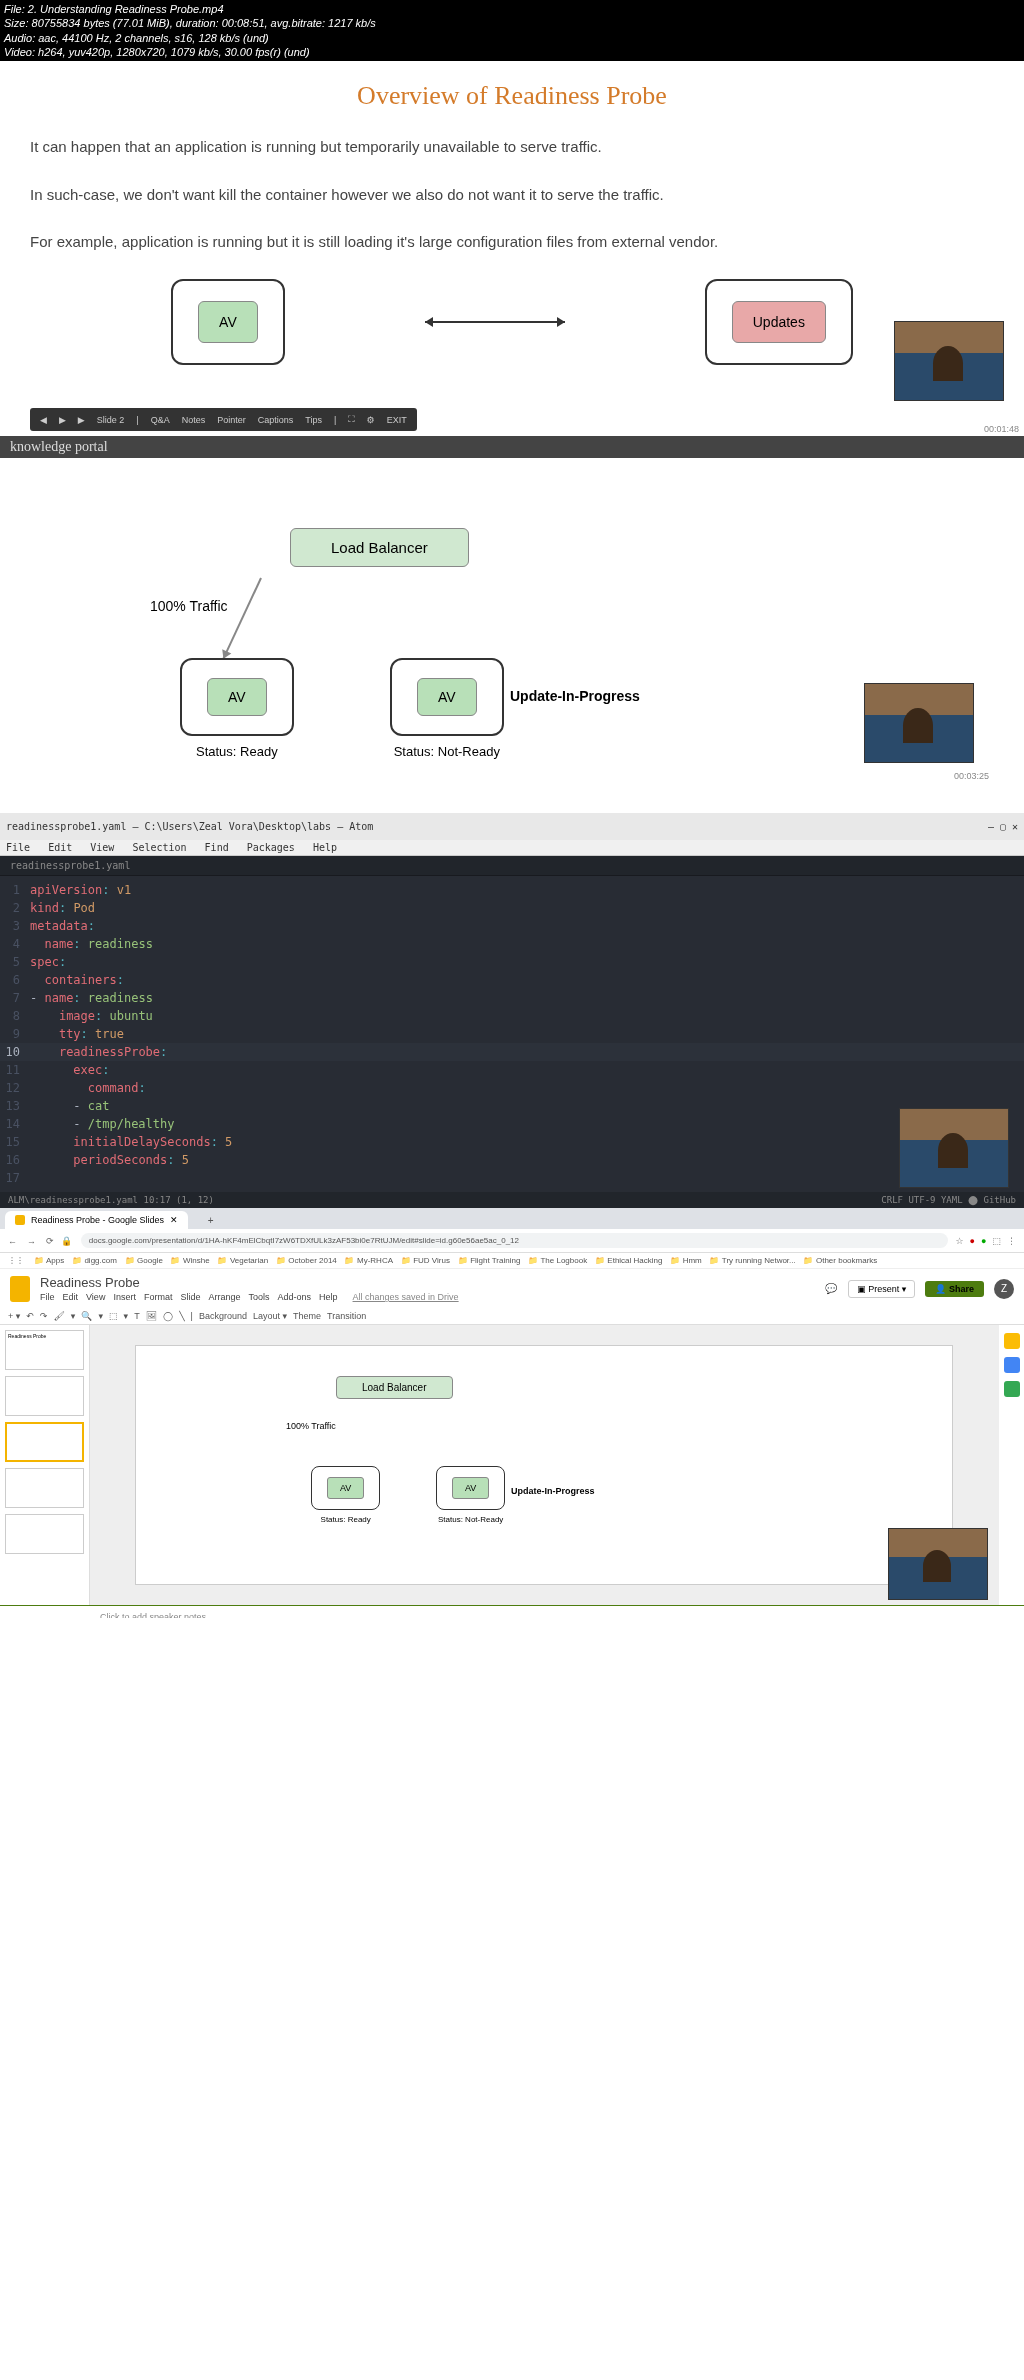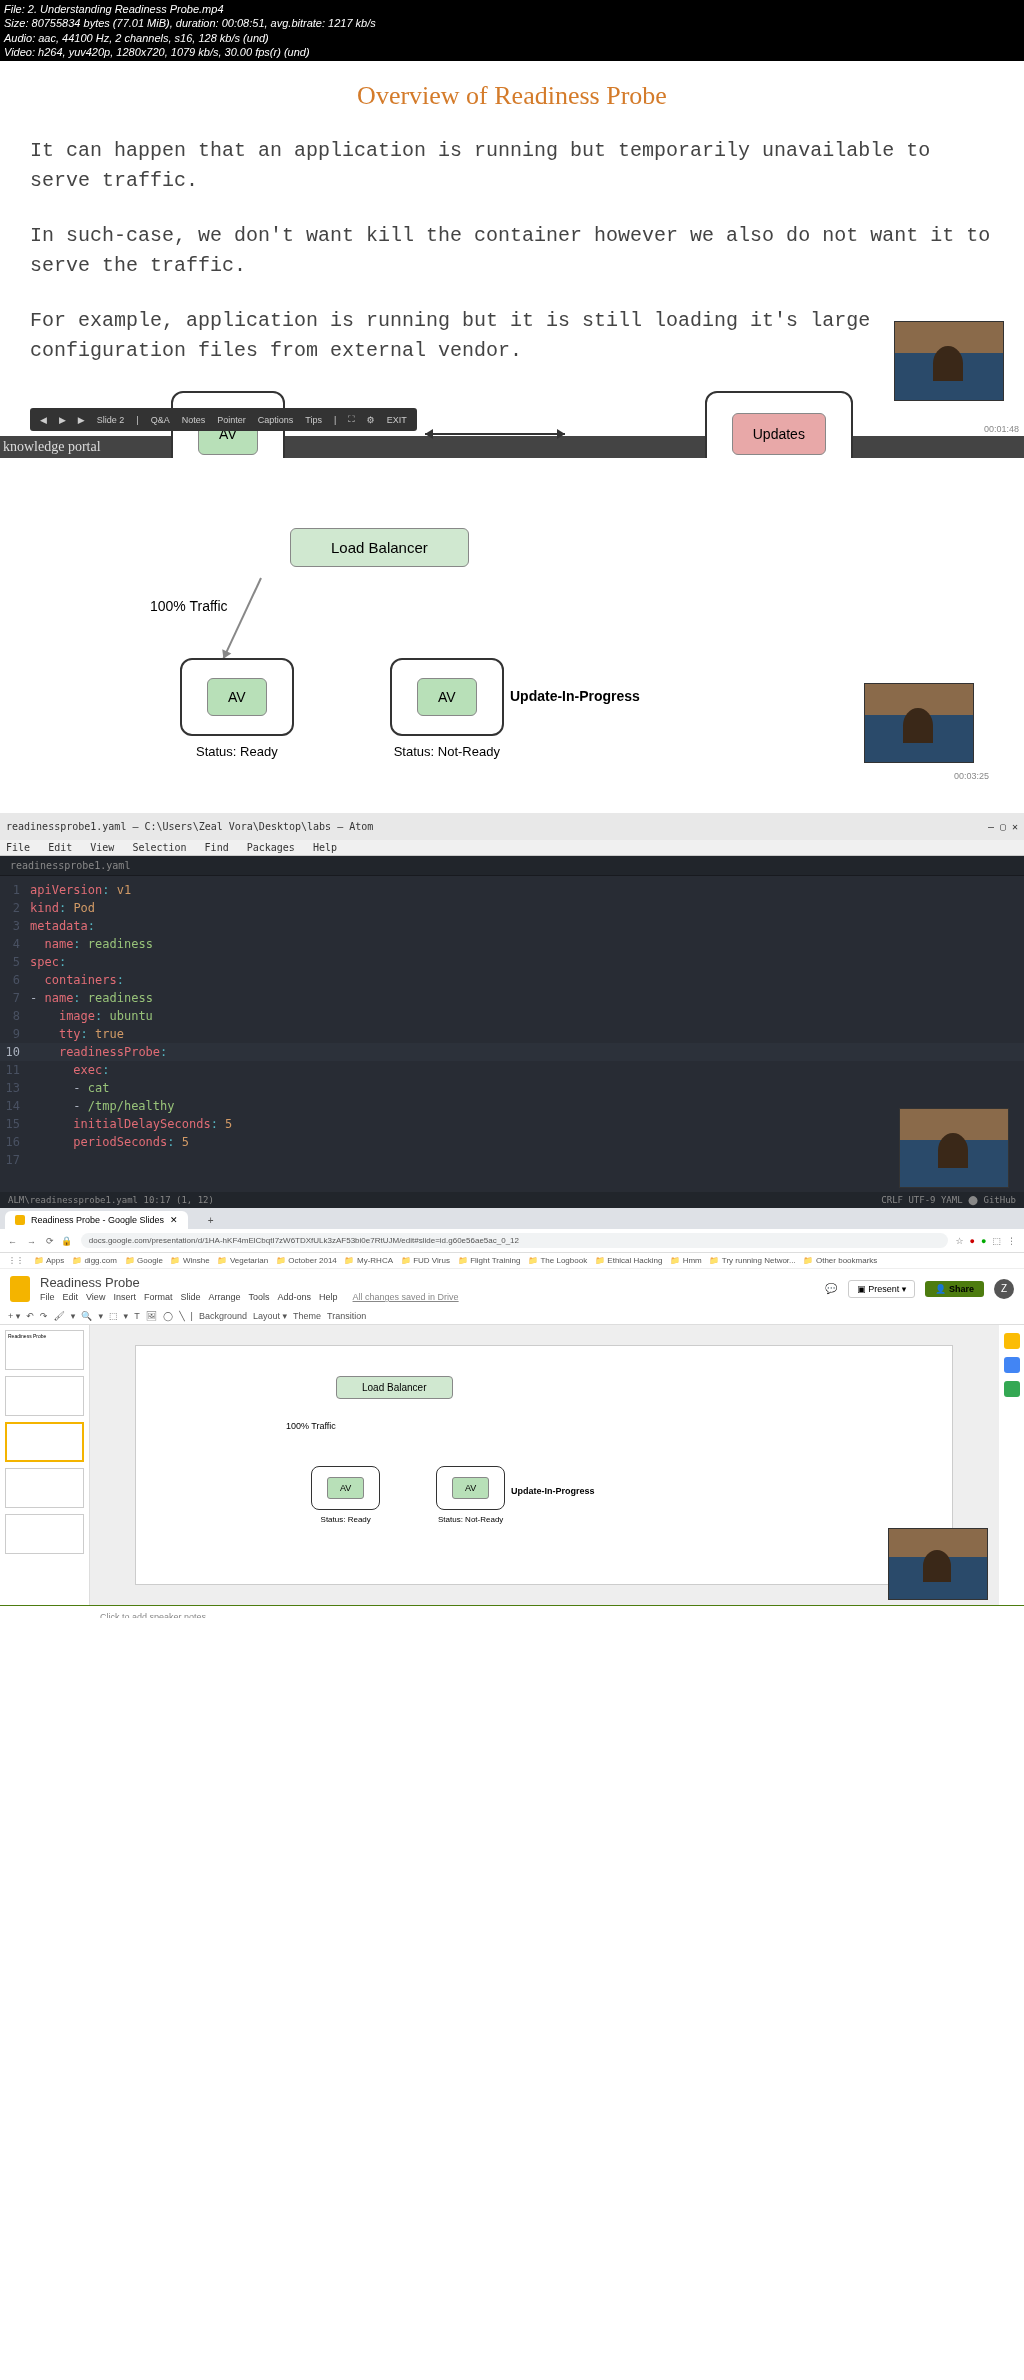--- a/index.html
+++ b/index.html
@@ -4,35 +4,35 @@
 <style>
 * { margin: 0; padding: 0; box-sizing: border-box; }
 body { font-family: Arial, sans-serif; width: 1024px; background: #fff; }
 
 
 .file-info { background: #000; color: #fff; font-style: italic; font-size: 11px; padding: 2px 4px; line-height: 1.3; }
 
 
 .slide1 { background: #fff; padding: 20px 30px; position: relative; height: 375px; }
 .slide1 h1 { color: #d47b2a; font-family: Georgia, serif; font-size: 26px; text-align: center; font-weight: normal; margin-bottom: 25px; }
-.slide1 p { color: #444; font-size: 20px; margin-bottom: 25px; line-height: 1.5; font-family: Liberation Mono, monospace; }
+.slide1 p { color: #444; font-size: 15px; margin-bottom: 25px; line-height: 1.5; font-family: Liberation Sans, sans-serif; }
 .diagram1 { display: flex; justify-content: center; align-items: center; gap: 140px; margin-top: 10px; }
 .box-outer { border: 2px solid #333; border-radius: 12px; padding: 20px 25px; background: #fff; }
 .box-inner { border: 1px solid #888; border-radius: 6px; padding: 12px 20px; font-size: 14px; }
 .box-green { background: #b8e0b8; }
 .box-red { background: #e8a8a8; }
 .arrow-bi { width: 140px; height: 2px; background: #333; position: relative; }
 .arrow-bi::before, .arrow-bi::after { content: ''; position: absolute; border: 5px solid transparent; top: -4px; }
 .arrow-bi::before { left: -5px; border-right: 8px solid #333; }
 .arrow-bi::after { right: -5px; border-left: 8px solid #333; }
 .webcam { position: absolute; right: 20px; bottom: 35px; width: 110px; height: 80px; background: linear-gradient(to bottom, #8a6a4a 40%, #2a4a6a 40%); border: 1px solid #333; }
 .webcam::after { content: ''; position: absolute; left: 35%; top: 30%; width: 30px; height: 35px; background: #3a2818; border-radius: 50% 50% 0 0; }
 .slide-toolbar { position: absolute; bottom: 5px; left: 30px; background: #333; color: #ccc; font-size: 9px; padding: 6px 10px; display: flex; gap: 12px; align-items: center; border-radius: 3px; }
 .slide-toolbar span { cursor: pointer; }
-.knowledge-portal { background: #444; color: #ddd; font-size: 14px; padding: 3px 3px; font-family: Georgia, serif; }
+.knowledge-portal { background: #444; color: #ddd; font-size: 14px; padding: 3px 10px; font-family: Georgia, serif; }
 .timestamp-br { position: absolute; right: 5px; bottom: 2px; color: #888; font-size: 9px; }
 
 
 .slide2 { background: #fff; padding: 30px; height: 355px; position: relative; }
 .slide2-content { position: relative; height: 100%; }
 .lb-box { border: 1px solid #888; background: #d0e8d0; border-radius: 6px; padding: 10px 40px; font-size: 15px; position: absolute; left: 260px; top: 40px; }
 .traffic-label { position: absolute; left: 120px; top: 110px; font-size: 14px; }
 .av-box1 { position: absolute; left: 150px; top: 170px; }
 .av-box2 { position: absolute; left: 360px; top: 170px; }
 .av-outer { border: 2px solid #333; border-radius: 12px; padding: 18px 25px; background: #fff; }
@@ -229,20 +229,24 @@
       </div>
       <div class="code-line active">
         <div class="gutter active">10</div>
         <div class="code-content">    <span class="c-red">readinessProbe</span><span class="c-teal">:</span></div>
       </div>
       <div class="code-line">
         <div class="gutter">11</div>
         <div class="code-content">      <span class="c-red">exec</span><span class="c-teal">:</span></div>
       </div>
       <div class="code-line">
+        <div class="gutter">12</div>
+        <div class="code-content">        <span class="c-red">command</span><span class="c-teal">:</span></div>
+      </div>
+      <div class="code-line">
         <div class="gutter">13</div>
         <div class="code-content">      - <span class="c-green">cat</span></div>
       </div>
       <div class="code-line">
         <div class="gutter">14</div>
         <div class="code-content">      - <span class="c-green">/tmp/healthy</span></div>
       </div>
       <div class="code-line">
         <div class="gutter">15</div>
         <div class="code-content">      <span class="c-red">initialDelaySeconds</span><span class="c-teal">:</span> <span class="c-orange">5</span></div>

